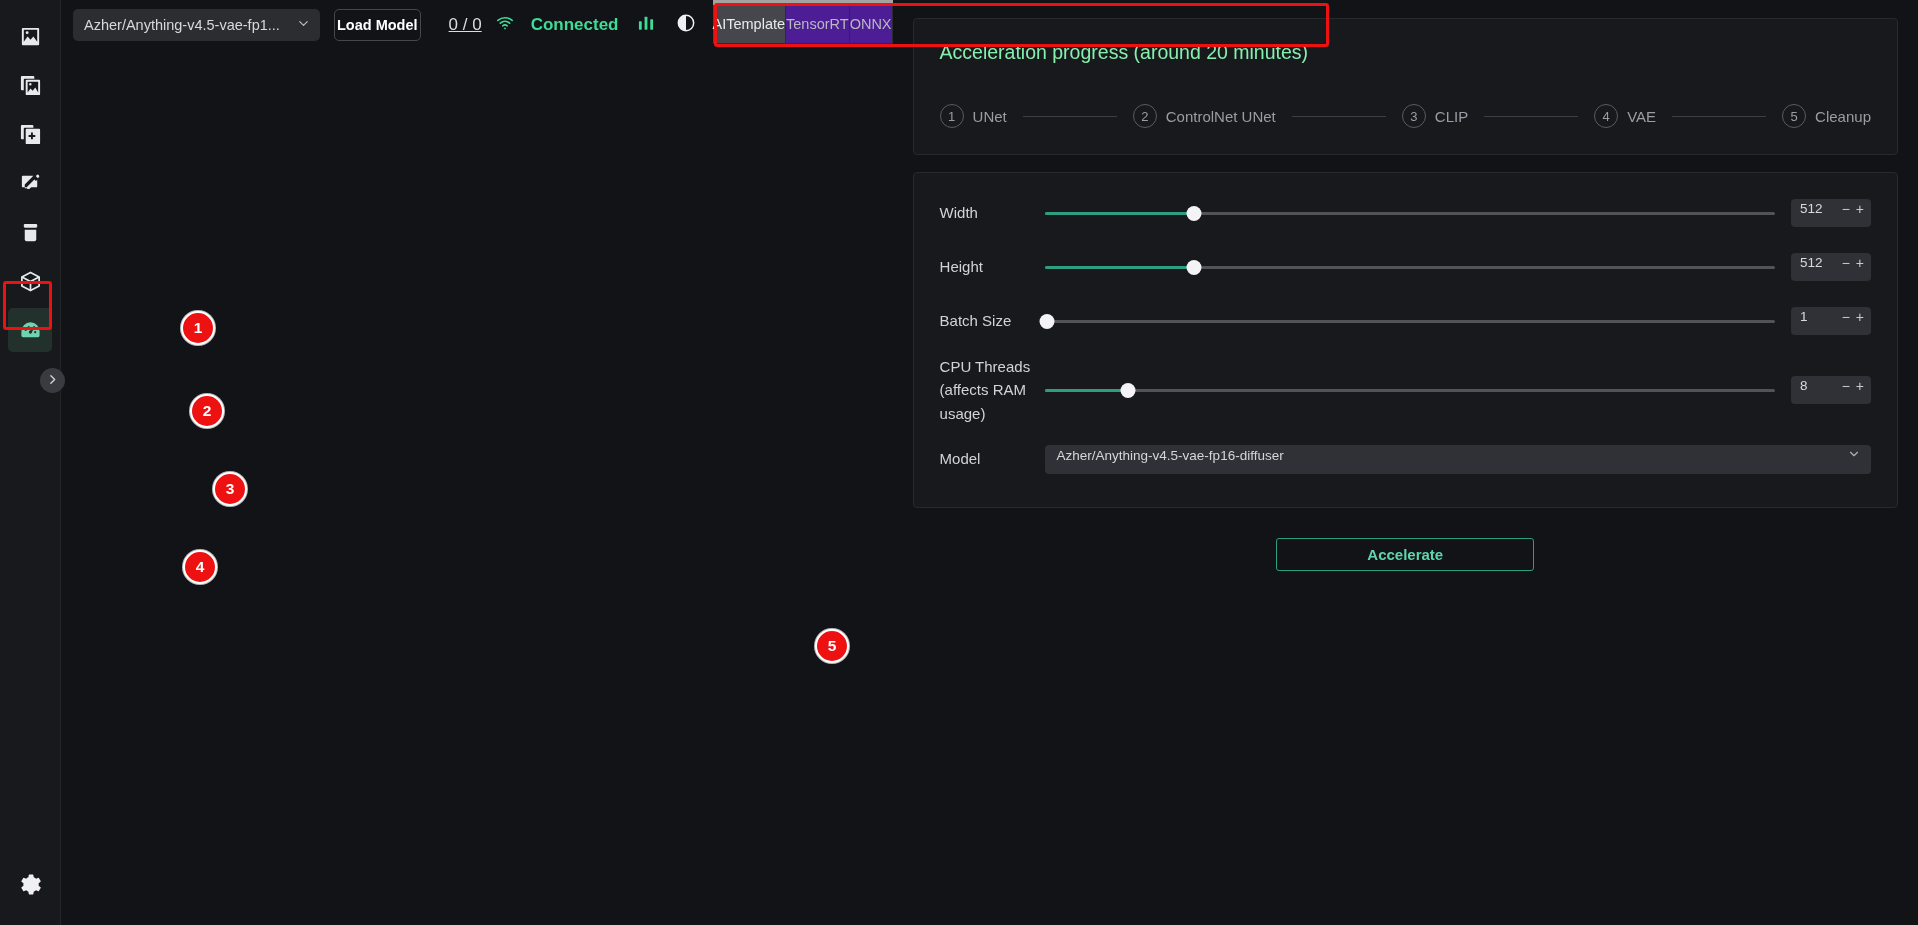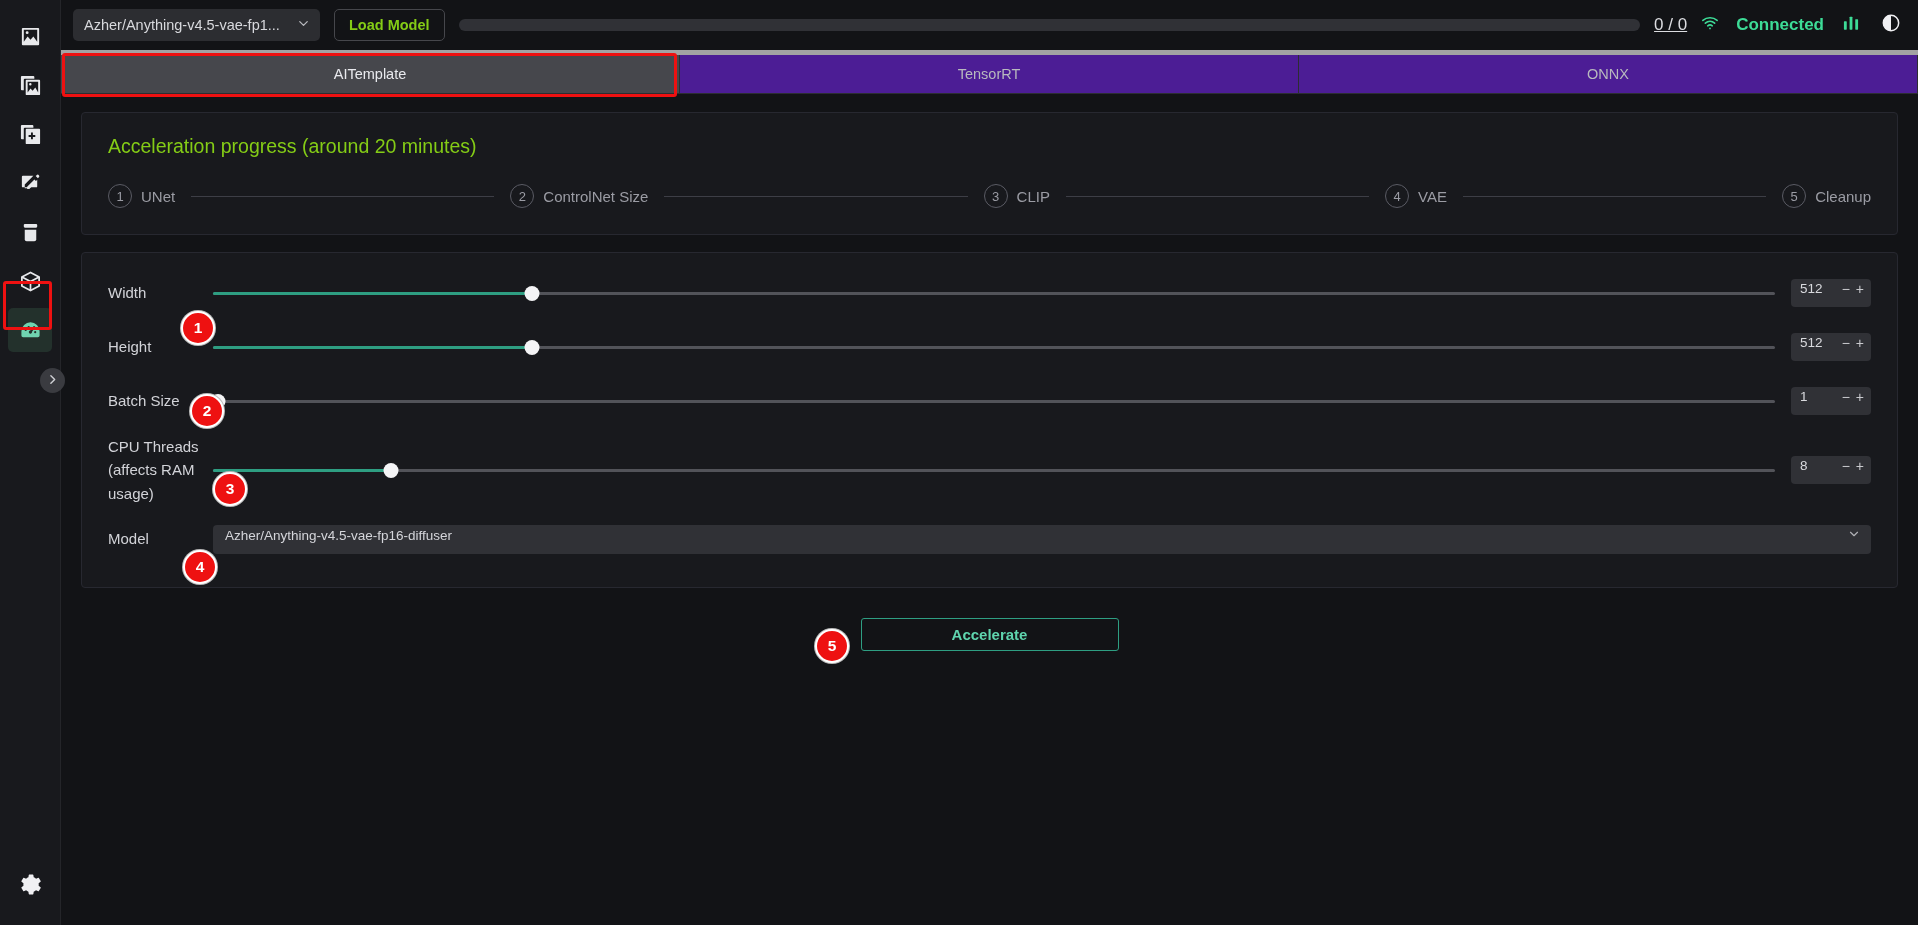--- a/index.html
+++ b/index.html
@@ -51,21 +51,21 @@
     border-radius: 50%;
     background: #3a3b40;
     display: flex; align-items: center; justify-content: center;
     color: #cfd0d4;
     cursor: pointer;
     z-index: 10;
   }
   .collapse-btn svg { width: 13px; height: 13px; }
 
   
-  .main { flex: 1; display: flex; flex-direction: column; min-width: 0; }
+  .main { flex: 1; display: flex; flex-direction: row; min-width: 0; }
 
   
   .topbar {
     height: 50px;
     background: #121316;
     display: flex; align-items: center;
     padding: 0 14px 0 12px;
     gap: 14px;
     flex-shrink: 0;
   }
@@ -79,22 +79,22 @@
     cursor: pointer;
     white-space: nowrap; overflow: hidden;
   }
   .model-select .txt { overflow: hidden; text-overflow: ellipsis; }
   .model-select svg { width: 15px; height: 15px; flex-shrink: 0; color:#b9babf; }
   .load-btn {
     height: 32px;
     background: transparent;
     border: 1px solid #46474c;
     border-radius: 5px;
-    color: #84cc16; font-size: 14.5px; font-weight: 700;
-    padding: 0 14px;
+    color: #ffffff; font-size: 14.5px; font-weight: 700;
+    padding: 0 2px;
     cursor: pointer;
     font-family: "Liberation Sans", sans-serif;
   }
   .progress-track {
     flex: 1; height: 12px;
     background: #303136;
     border-radius: 6px;
     min-width: 0;
   }
   .counter { color: #dcdde1; font-size: 17px; white-space: nowrap; text-decoration: underline; }
@@ -131,21 +131,21 @@
   }
 
   
   .content { flex: 1; padding: 18px 20px 0 20px; overflow: hidden; }
   .panel {
     background: #18191d;
     border: 1px solid #272830;
     border-radius: 4px;
   }
   .panel-progress { padding: 22px 26px 26px 26px; }
-  .panel-title { color: #84cc16; font-size: 19.5px; margin-bottom: 26px; }
+  .panel-title { color: #86efac; font-size: 19.5px; margin-bottom: 40px; }
 
   .stepper { display: flex; align-items: center; }
   .step { display: flex; align-items: center; gap: 9px; flex-shrink: 0; }
   .step-circle {
     width: 24px; height: 24px; border-radius: 50%;
     border: 1px solid #5a5b64;
     display: flex; align-items: center; justify-content: center;
     color: #9b9ca4; font-size: 13px;
   }
   .step-label { color: #9b9ca4; font-size: 15px; white-space: nowrap; }
@@ -378,21 +378,21 @@
       <div class="panel-title">Acceleration progress (around 20 minutes)</div>
 
       <div class="stepper">
         <div class="step">
           <div class="step-circle">1</div>
           <div class="step-label">UNet</div>
         </div>
         <div class="step-line"></div>
         <div class="step">
           <div class="step-circle">2</div>
-          <div class="step-label">ControlNet Size</div>
+          <div class="step-label">ControlNet UNet</div>
         </div>
         <div class="step-line"></div>
         <div class="step">
           <div class="step-circle">3</div>
           <div class="step-label">CLIP</div>
         </div>
         <div class="step-line"></div>
         <div class="step">
           <div class="step-circle">4</div>
           <div class="step-label">VAE</div>

